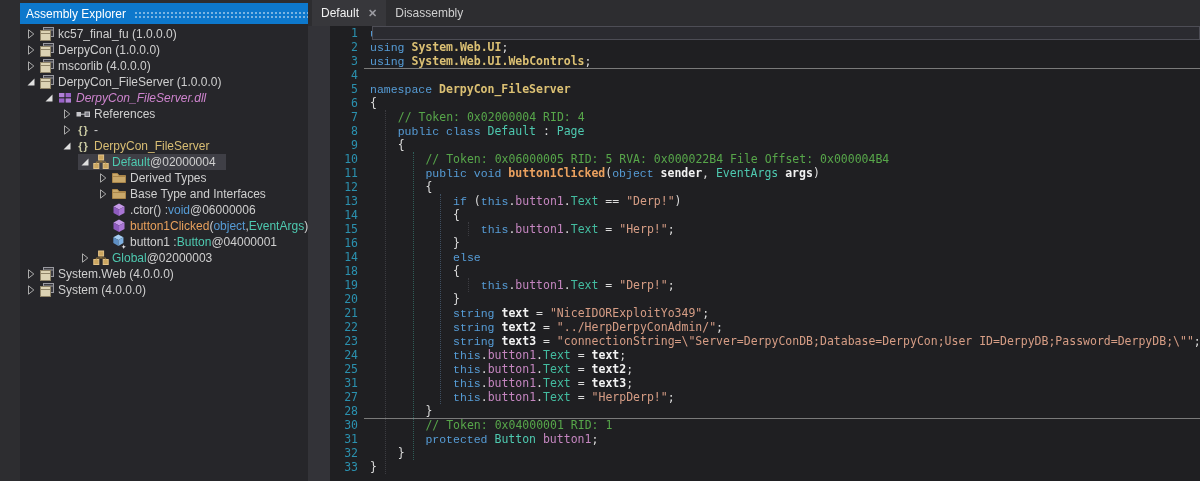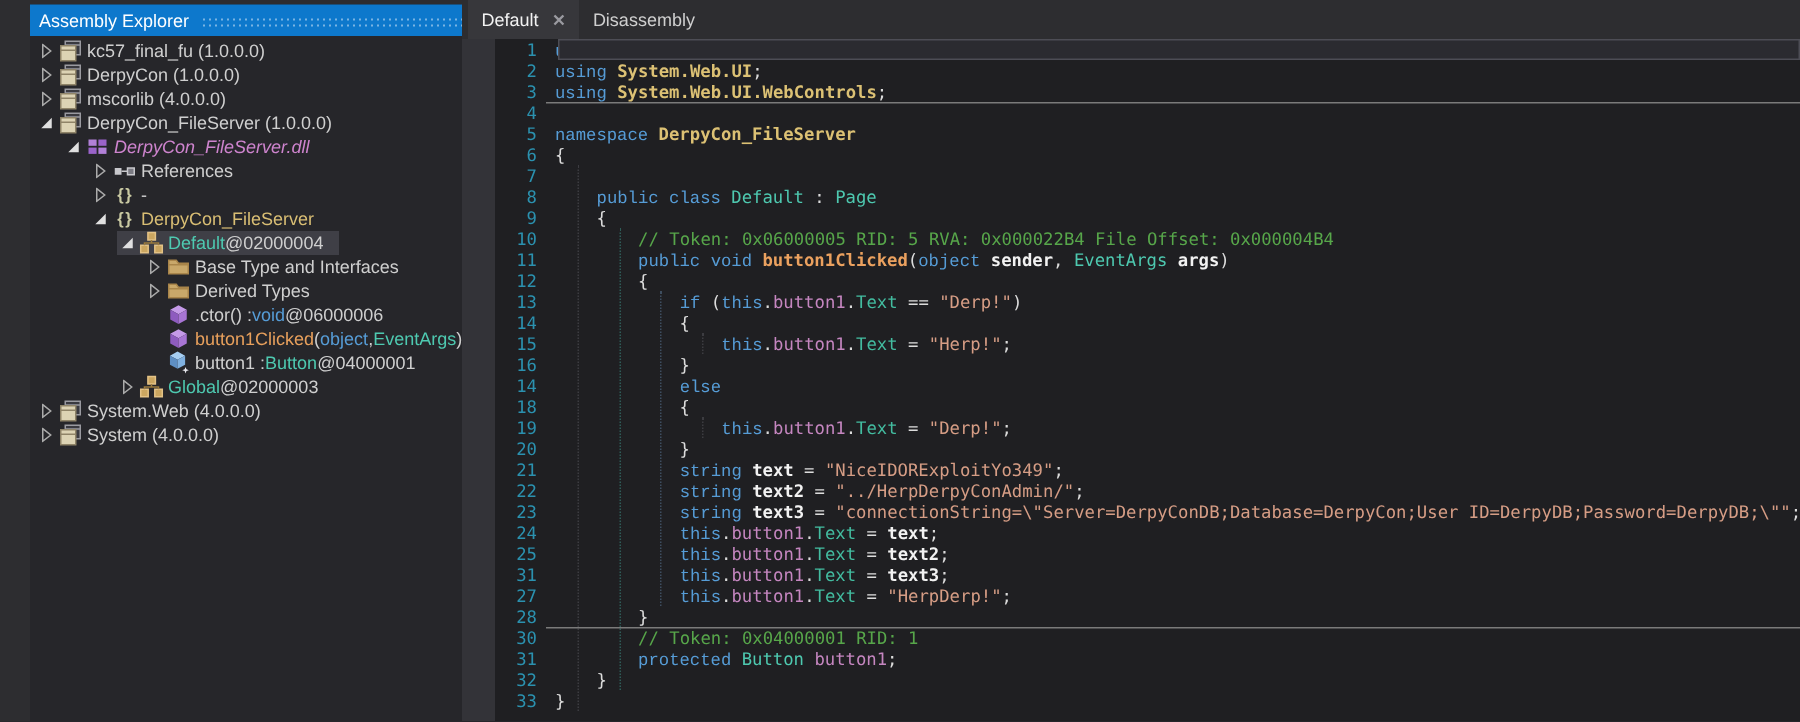--- a/index.html
+++ b/index.html
@@ -256,38 +256,38 @@
               <svg width="10" height="10" viewBox="0 0 10 10">
                 <polygon points="2.5,0.8 7.8,5 2.5,9.2" fill="none" stroke="#ABABAB"></polygon>
               </svg>
             </span>
             <span class="twicon">
               <svg width="16" height="16" viewBox="0 0 16 16">
                 <path d="M1.5,3.5 h5 l1.5,2 h6.5 v7 h-13 z" fill="#C9A86A" stroke="#A9854A"></path>
                 <path d="M1.5,6.5 h13" stroke="#A9854A"></path>
               </svg>
             </span>
-            <span class="tp-w">Base Type and Interfaces</span>
+            <span class="tp-w">Derived Types</span>
           </span>
         </div>
         <div class="tree-row">
           <span style="width:76px;flex:0 0 76px"></span>
           <span class="rowinner">
             <span class="expander">
               <svg width="10" height="10" viewBox="0 0 10 10">
                 <polygon points="2.5,0.8 7.8,5 2.5,9.2" fill="none" stroke="#ABABAB"></polygon>
               </svg>
             </span>
             <span class="twicon">
               <svg width="16" height="16" viewBox="0 0 16 16">
                 <path d="M1.5,3.5 h5 l1.5,2 h6.5 v7 h-13 z" fill="#C9A86A" stroke="#A9854A"></path>
                 <path d="M1.5,6.5 h13" stroke="#A9854A"></path>
               </svg>
             </span>
-            <span class="tp-w">Derived Types</span>
+            <span class="tp-w">Base Type and Interfaces</span>
           </span>
         </div>
         <div class="tree-row">
           <span style="width:76px;flex:0 0 76px"></span>
           <span class="rowinner">
             <span class="expander"></span>
             <span class="twicon">
               <svg width="16" height="16" viewBox="0 0 16 16">
                 <g transform="translate(0,0) scale(1)">
                   <polygon points="8,1.5 13.5,4.5 8,7.5 2.5,4.5" fill="#C59AE8"></polygon>
@@ -423,21 +423,21 @@
           <div class="guide" style="left: calc(12ch + 55px); top: 196px; height: 14px; border-left-color: rgb(60, 60, 65);"></div>
           <div class="guide" style="left: calc(12ch + 55px); top: 252px; height: 14px; border-left-color: rgb(60, 60, 65);"></div>
           <div class="separator" style="top: 42px;"></div>
           <div class="separator" style="top: 392px;"></div>
           <div class="code-row"><span class="ln">1</span><span class="code-text"><span class="tk-k">using</span><span class="tk-w"> </span><span class="tk-n">System</span><span class="tk-w">;</span></span></div>
           <div class="code-row"><span class="ln">2</span><span class="code-text"><span class="tk-k">using</span><span class="tk-w"> </span><span class="tk-n">System.Web.UI</span><span class="tk-w">;</span></span></div>
           <div class="code-row"><span class="ln">3</span><span class="code-text"><span class="tk-k">using</span><span class="tk-w"> </span><span class="tk-n">System.Web.UI.WebControls</span><span class="tk-w">;</span></span></div>
           <div class="code-row"><span class="ln">4</span><span class="code-text"></span></div>
           <div class="code-row"><span class="ln">5</span><span class="code-text"><span class="tk-k">namespace</span><span class="tk-w"> </span><span class="tk-n">DerpyCon_FileServer</span></span></div>
           <div class="code-row"><span class="ln">6</span><span class="code-text"><span class="tk-w">{</span></span></div>
-          <div class="code-row"><span class="ln">7</span><span class="code-text"><span class="tk-w">    </span></span></div>
+          <div class="code-row"><span class="ln">7</span><span class="code-text"><span class="tk-w">    </span><span class="tk-c">// Token: 0x02000004 RID: 4</span></span></div>
           <div class="code-row"><span class="ln">8</span><span class="code-text"><span class="tk-w">    </span><span class="tk-k">public</span><span class="tk-w"> </span><span class="tk-k">class</span><span class="tk-w"> </span><span class="tk-t">Default</span><span class="tk-w"> : </span><span class="tk-t">Page</span></span></div>
           <div class="code-row"><span class="ln">9</span><span class="code-text"><span class="tk-w">    {</span></span></div>
           <div class="code-row"><span class="ln">10</span><span class="code-text"><span class="tk-w">        </span><span class="tk-c">// Token: 0x06000005 RID: 5 RVA: 0x000022B4 File Offset: 0x000004B4</span></span></div>
           <div class="code-row"><span class="ln">11</span><span class="code-text"><span class="tk-w">        </span><span class="tk-k">public</span><span class="tk-w"> </span><span class="tk-k">void</span><span class="tk-w"> </span><span class="tk-m">button1Clicked</span><span class="tk-w">(</span><span class="tk-k">object</span><span class="tk-w"> </span><span class="tk-l">sender</span><span class="tk-w">, </span><span class="tk-t">EventArgs</span><span class="tk-w"> </span><span class="tk-l">args</span><span class="tk-w">)</span></span></div>
           <div class="code-row"><span class="ln">12</span><span class="code-text"><span class="tk-w">        {</span></span></div>
           <div class="code-row"><span class="ln">13</span><span class="code-text"><span class="tk-w">            </span><span class="tk-k">if</span><span class="tk-w"> (</span><span class="tk-k">this</span><span class="tk-w">.</span><span class="tk-f">button1</span><span class="tk-w">.</span><span class="tk-p">Text</span><span class="tk-w"> == </span><span class="tk-s">"Derp!"</span><span class="tk-w">)</span></span></div>
           <div class="code-row"><span class="ln">14</span><span class="code-text"><span class="tk-w">            {</span></span></div>
           <div class="code-row"><span class="ln">15</span><span class="code-text"><span class="tk-w">                </span><span class="tk-k">this</span><span class="tk-w">.</span><span class="tk-f">button1</span><span class="tk-w">.</span><span class="tk-p">Text</span><span class="tk-w"> = </span><span class="tk-s">"Herp!"</span><span class="tk-w">;</span></span></div>
           <div class="code-row"><span class="ln">16</span><span class="code-text"><span class="tk-w">            }</span></span></div>
           <div class="code-row"><span class="ln">14</span><span class="code-text"><span class="tk-w">            </span><span class="tk-k">else</span></span></div>

